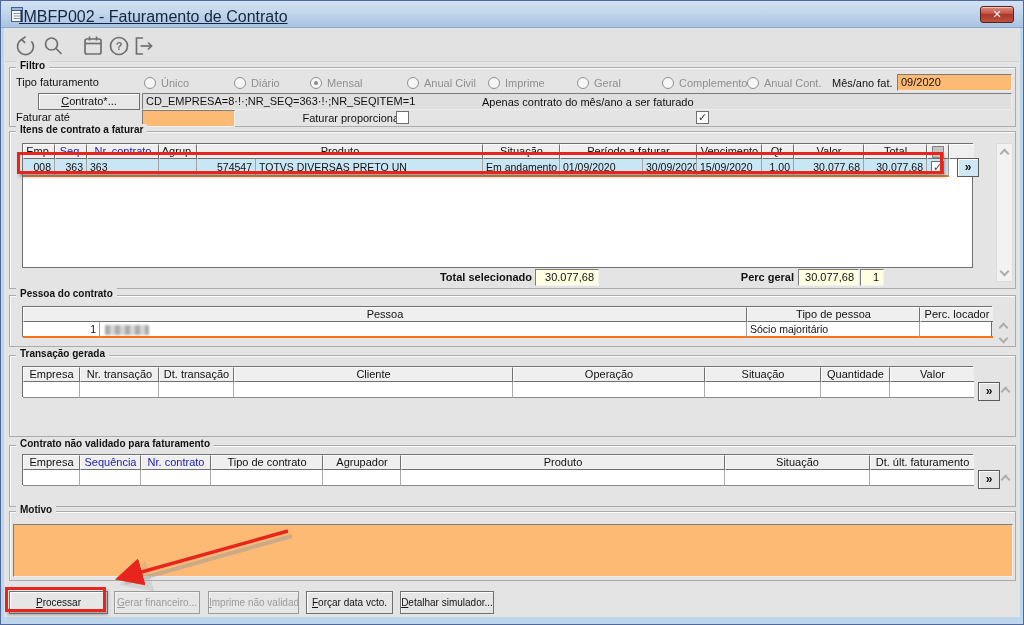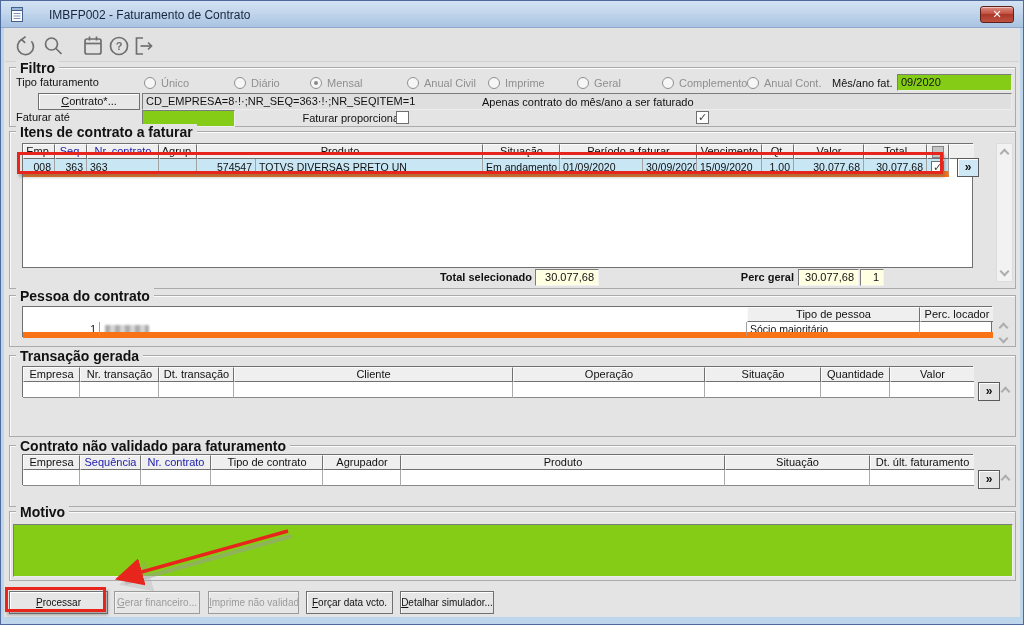--- a/index.html
+++ b/index.html
@@ -6,52 +6,52 @@
   *{box-sizing:border-box;}
   .win{
     position:relative;width:1024px;height:625px;margin:0 auto;
     background:#E4E4E4;border:1px solid #4E699A;overflow:hidden;
     font-family:"Liberation Sans","DejaVu Sans",sans-serif;font-size:11px;color:#111;
     box-shadow:inset 3px 0 0 #BDD6EC, inset -3px 0 0 #BDD6EC, inset 0 -7px 0 #BDD6EC;
   }
   
   .titlebar{position:absolute;left:0;top:0;right:0;height:27px;
     background:linear-gradient(#D3E2F3,#C2D6EC 45%,#A9C3E2);border-bottom:1px solid #8FA9CC;}
-  .title-text{position:absolute;left:48px;top:7px;font-size:12px;color:#17253F;}
+  .title-text{position:absolute;left:18px;top:7px;font-size:16px;color:#17253F;text-decoration:underline;}
   .close-btn{position:absolute;right:9px;top:5px;width:34px;height:17px;border:1px solid #5C211A;border-radius:3px;
     background:linear-gradient(#DC8E81,#C35142 45%,#AB3829 50%,#BE5240);
     color:#fff;text-align:center;line-height:15px;font-weight:bold;font-size:11px;cursor:pointer;
     box-shadow:inset 0 1px 0 rgba(255,255,255,.5);}
   .app-icon{position:absolute;left:8px;top:5px;}
   
   .toolbar{position:absolute;left:4px;top:28px;right:4px;height:33px;background:#E2E2E2;border-bottom:1px solid #D2D2D2;}
   .tool{position:absolute;top:5px;width:24px;height:24px;}
   
   .group{position:absolute;border:1px solid #ABABAB;box-shadow:inset 1px 1px 0 #FBFBFB;background:transparent;}
-  .group-label{position:absolute;top:-8px;left:6px;padding:0 4px;background:#E4E4E4;font-weight:bold;font-size:14px;white-space:nowrap;}
+  .group-label{position:absolute;top:-8px;left:6px;padding:0 4px;background:#E4E4E4;font-weight:bold;font-size:10px;white-space:nowrap;}
   .lbl{position:absolute;white-space:nowrap;font-size:11px;}
   .dis{color:#8F8F8F;}
   
-  .sunk{position:absolute;border:1px solid;border-color:#7C7C7C #EDEDED #EDEDED #7C7C7C;background:#84cc16;font-size:11px;padding:1px 3px 0 3px;overflow:hidden;white-space:nowrap;}
+  .sunk{position:absolute;border:1px solid;border-color:#7C7C7C #EDEDED #EDEDED #7C7C7C;background:#fdba74;font-size:11px;padding:1px 3px 0 3px;overflow:hidden;white-space:nowrap;}
   .sunk.gray{background:#DFDFDF;}
   .btn3d{position:absolute;background:#E7E7E7;border:1px solid #6F6F6F;box-shadow:inset 1px 1px 0 #fff;text-align:center;cursor:pointer;}
   .btn3d .t{display:block;line-height:15px;font-size:11px;}
   .btn3d .t::first-letter{text-decoration:underline;}
   .radio{position:absolute;width:12px;height:12px;border-radius:50%;background:#F6F6F6;border:1px solid #909090;}
   .radio.sel:after{content:"";position:absolute;left:3px;top:3px;width:4px;height:4px;border-radius:50%;background:#8A8A8A;}
   .cb{position:absolute;width:13px;height:13px;background:#fff;border:1px solid #6F6F6F;}
   .cb.on:after{content:"✓";position:absolute;left:1px;top:-1px;font:bold 11px "DejaVu Sans",sans-serif;color:#3E3E3E;}
   .cbgray{position:absolute;width:12px;height:12px;background:#C4C4C4;border:1px solid #858585;}
   
   .grid{position:absolute;background:#fff;border:1px solid #707070;}
   .hc{position:absolute;top:0;height:15px;background:#EFEFEF;border:1px solid;border-color:#FBFBFB #707070 #707070 #FBFBFB;
       text-align:center;font-size:11px;line-height:13px;overflow:hidden;white-space:nowrap;}
   .hc.blue{color:#2121AB;}
-  .rc{position:absolute;height:18px;border-right:1px solid #A3A3A3;border-bottom:6px solid #f97316;font-size:10.5px;line-height:17px;
-      padding:0 3px;overflow:hidden;white-space:nowrap;text-decoration:underline;}
+  .rc{position:absolute;height:18px;border-right:1px solid #A3A3A3;border-bottom:2px solid #f97316;font-size:10.5px;line-height:17px;
+      padding:0 3px;overflow:hidden;white-space:nowrap;}
   .rc.r{text-align:right;}
   .rc.sel{background:#C9E6F5;}
   .rce{position:absolute;height:16px;border-right:1px solid #ABABAB;border-bottom:1px solid #8A8A8A;background:#fff;}
   .expand{position:absolute;width:22px;height:19px;border:1px solid #5A5A5A;box-shadow:inset 1px 1px 0 #fff;
       background:#E2E2E2;text-align:center;line-height:17px;font-size:12px;font-weight:bold;cursor:pointer;}
   .expand.selbg{background:#CFE8F6;}
   .scrollstrip{position:absolute;width:17px;background:#F2F2F2;border:1px solid #DCDCDC;}
   .chev{position:absolute;width:9px;height:9px;cursor:pointer;}
   .chev:before{content:"";position:absolute;left:1px;width:5px;height:5px;border-right:2px solid #ADADAD;border-bottom:2px solid #ADADAD;}
   .chev.up:before{top:2px;transform:rotate(-135deg);}
@@ -214,20 +214,21 @@
     <span class="totlbl" style="left:412px;top:139px;width:110px">Total selecionado</span>
     <div class="tot" style="left:525px;top:137px;width:64px">30.077,68</div>
     <span class="totlbl" style="left:692px;top:139px;width:92px">Perc geral</span>
     <div class="tot" style="left:788px;top:137px;width:61px">30.077,68</div>
     <div class="tot" style="left:850px;top:137px;width:24px">1</div>
   </div>
 
   <div class="group" style="left:8px;top:294px;width:1007px;height:52px">
     <span class="group-label">Pessoa do contrato</span>
     <div class="grid" style="left:12px;top:10px;width:970px;height:31px">
+      <div class="hc" style="left:0;width:724px">Pessoa</div>
       <div class="hc" style="left:724px;width:173px">Tipo de pessoa</div>
       <div class="hc" style="left:897px;width:73px;border-right:none">Perc. locador</div>
       <div>
         <div class="rc r" style="left:0;top:15px;width:77px;height:16px;line-height:15px">1</div>
         <div class="rc" style="left:77px;top:15px;width:647px;height:16px">
           <span class="redact" style="left:5px;top:3px"></span>
         </div>
         <div class="rc" style="left:724px;top:15px;width:173px;height:16px;line-height:15px">Sócio majoritário</div>
         <div class="rc" style="left:897px;top:15px;width:73px;height:16px;border-right:none"></div>
       </div>

